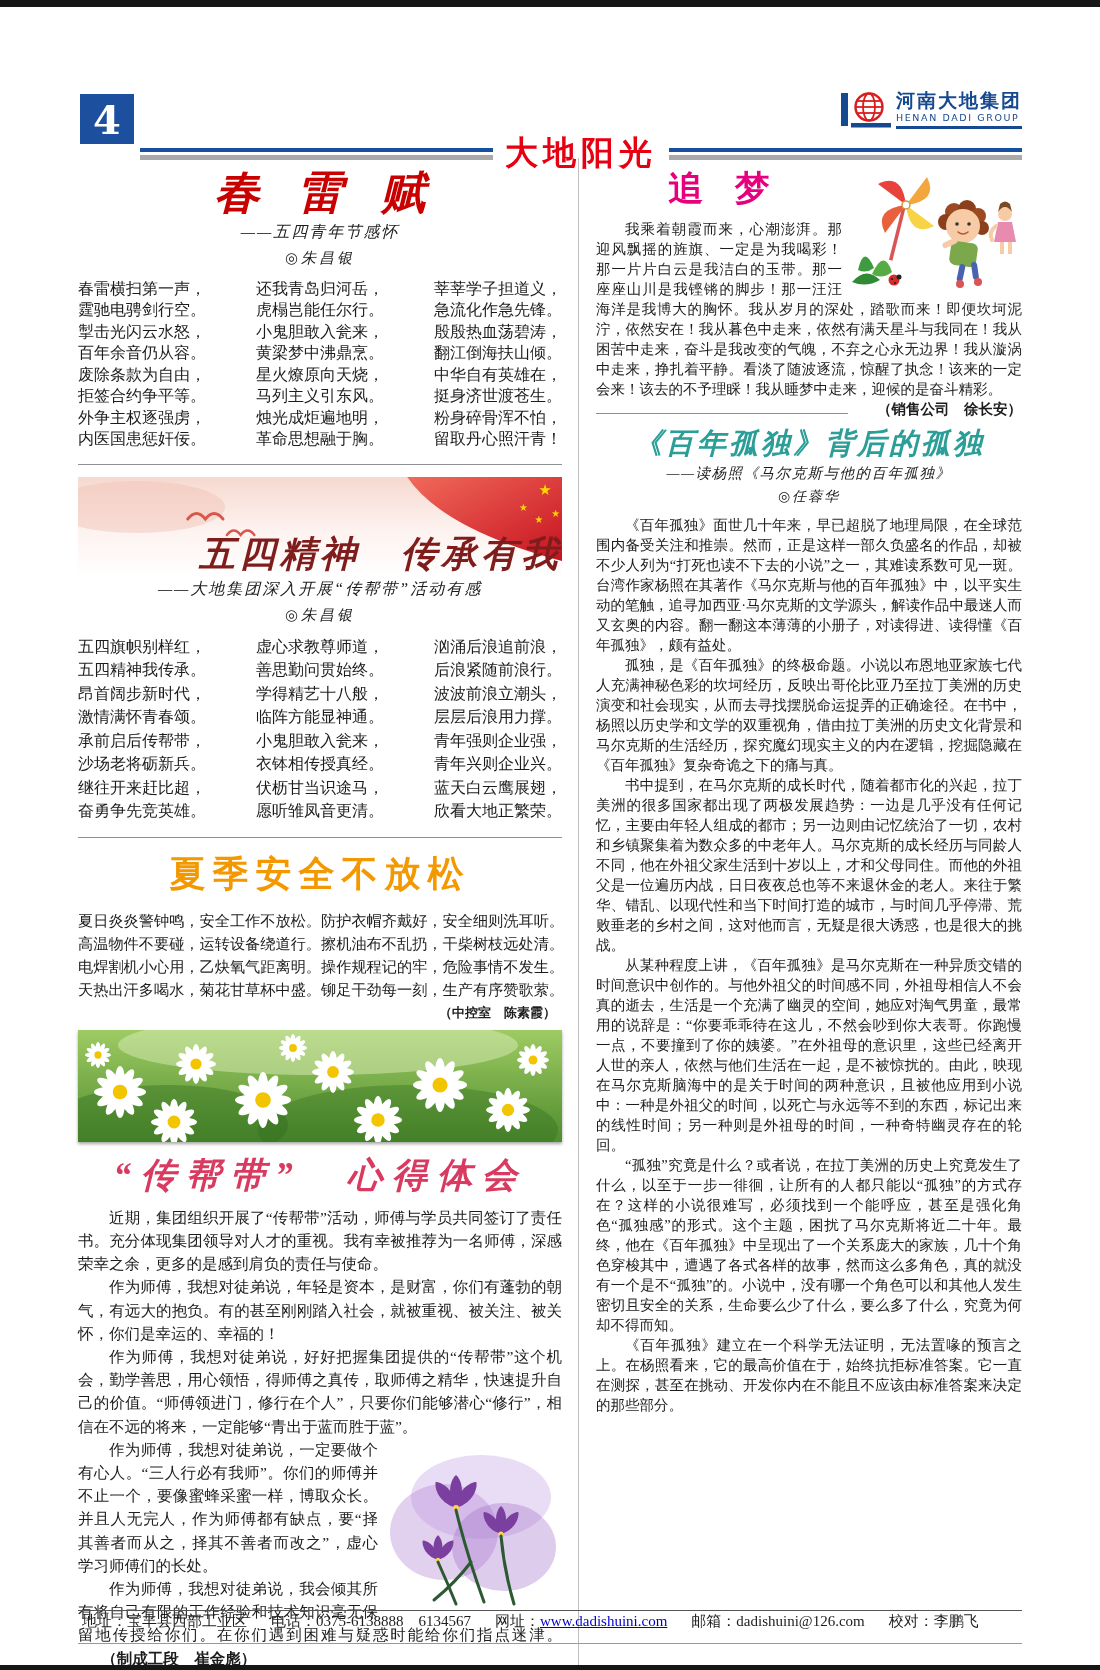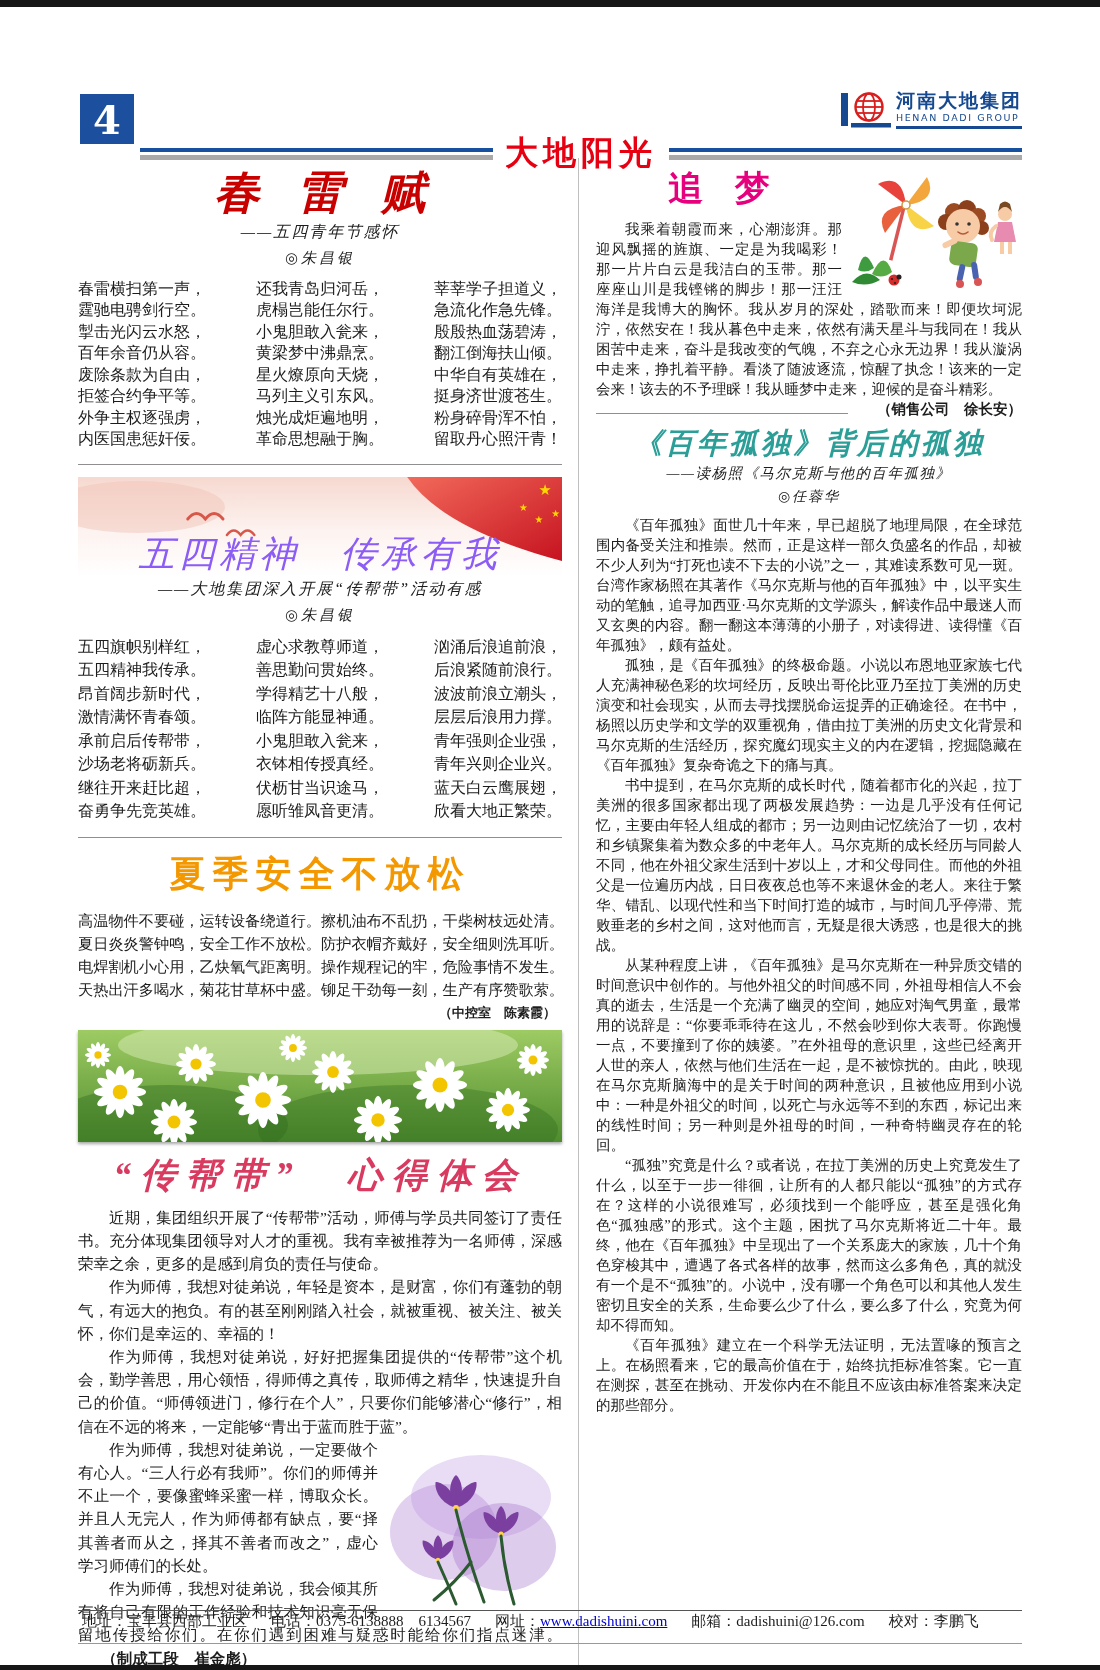--- a/index.html
+++ b/index.html
@@ -35,22 +35,22 @@
   .body-par{font-size:15.5px;line-height:23.2px;text-align:justify;text-indent:2em;margin:0;}
   .sig-right{text-align:right;font-weight:bold;font-size:13px;margin-top:2px;padding-right:6px;}
   .sig-inline{font-weight:bold;margin-left:1.5em;}
   .sig-float{font-weight:bold;float:right;}
 
   
   .t-chunlei{margin:10px 0 2px;text-align:center;color:#c80000;font-size:45px;font-weight:bold;
              font-style:italic;letter-spacing:0.85em;text-indent:0.85em;line-height:1.15;}
   .banner{position:relative;height:100px;margin-top:2px;}
   .banner svg{position:absolute;inset:0;width:100%;height:100%;}
-  .t-wusi{position:absolute;left:0;right:0;bottom:2px;text-align:center;color:#8b5cf6;
-          font-size:36px;font-weight:normal;font-style:italic;letter-spacing:0.12em;margin:0;line-height:1.1;}
+  .t-wusi{position:absolute;left:0;right:0;bottom:2px;text-align:right;color:#7f1d1d;
+          font-size:36px;font-weight:bold;font-style:italic;letter-spacing:0.12em;margin:0;line-height:1.1;}
   .t-safety{text-align:center;color:#f39800;font-family:"DejaVu Sans",sans-serif;font-weight:bold;
             font-size:36px;letter-spacing:7px;margin:12px 0 10px;}
   .safety-lines div{font-size:15.2px;line-height:23.2px;white-space:nowrap;}
   .daisy-wrap{margin:8px 0 4px;box-shadow:0 2px 3px rgba(0,0,0,.35);line-height:0;}
   .t-cbd{text-align:center;color:#d93a5f;font-size:35px;font-weight:bold;font-style:italic;
          letter-spacing:0.28em;margin:14px 0 10px;line-height:1.15;}
   .iris-float{float:right;width:176px;height:165px;margin:4px 0 0 8px;}
 
   
   .pinwheel-float{float:right;width:172px;height:116px;margin:4px 0 4px 8px;}
@@ -202,22 +202,22 @@
             <div>欣看大地正繁荣。</div>
           </div>
         </div>
       </section>
 
       <hr class="sep">
 
       <section>
         <h1 class="t-safety">夏季安全不放松</h1>
         <div class="safety-lines">
+          <div>夏日炎炎警钟鸣，安全工作不放松。防护衣帽齐戴好，安全细则洗耳听。</div>
           <div>高温物件不要碰，运转设备绕道行。擦机油布不乱扔，干柴树枝远处清。</div>
-          <div>夏日炎炎警钟鸣，安全工作不放松。防护衣帽齐戴好，安全细则洗耳听。</div>
           <div>电焊割机小心用，乙炔氧气距离明。操作规程记的牢，危险事情不发生。</div>
           <div>天热出汗多喝水，菊花甘草杯中盛。铆足干劲每一刻，生产有序赞歌萦。</div>
         </div>
         <div class="sig-right">（中控室　陈素霞）</div>
       </section>
 
       <div class="daisy-wrap">
         <svg width="100%" height="112" viewBox="0 0 484 112" preserveAspectRatio="none">
           <defs>
             <linearGradient id="gr1" x1="0" y1="0" x2="0" y2="1">

